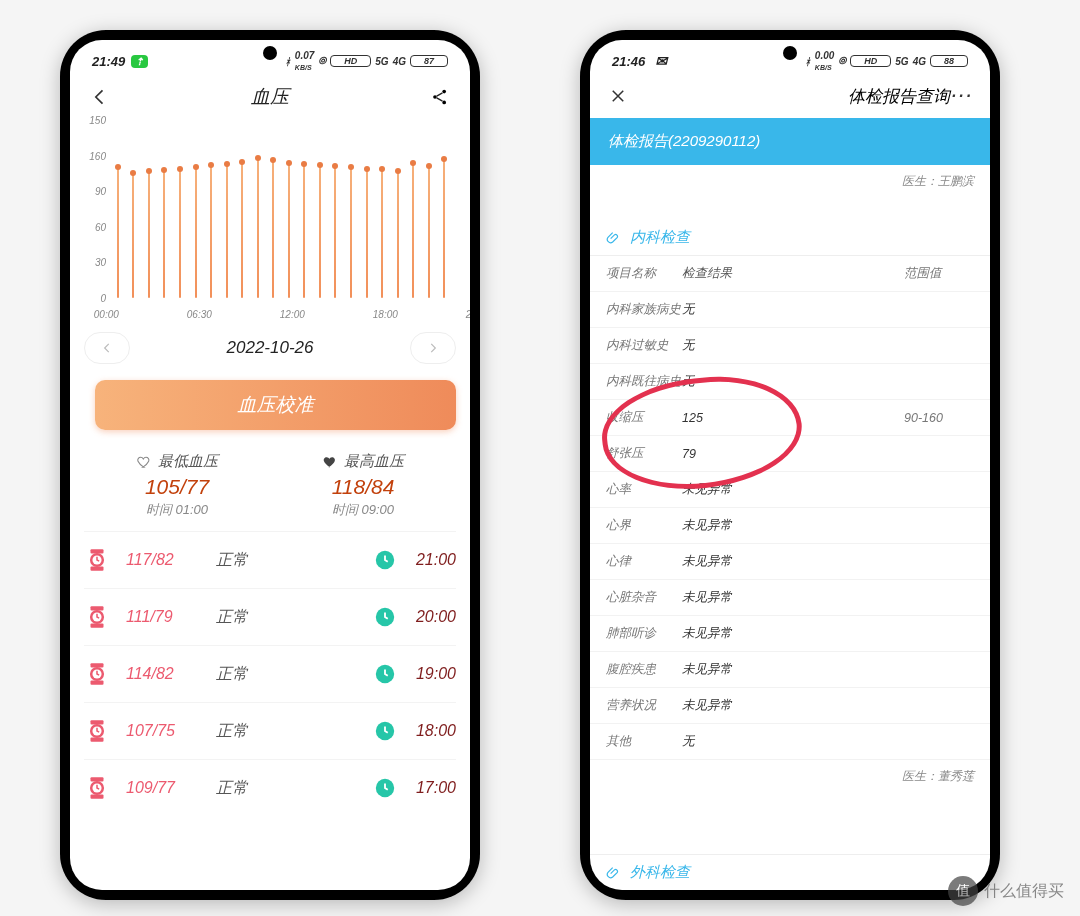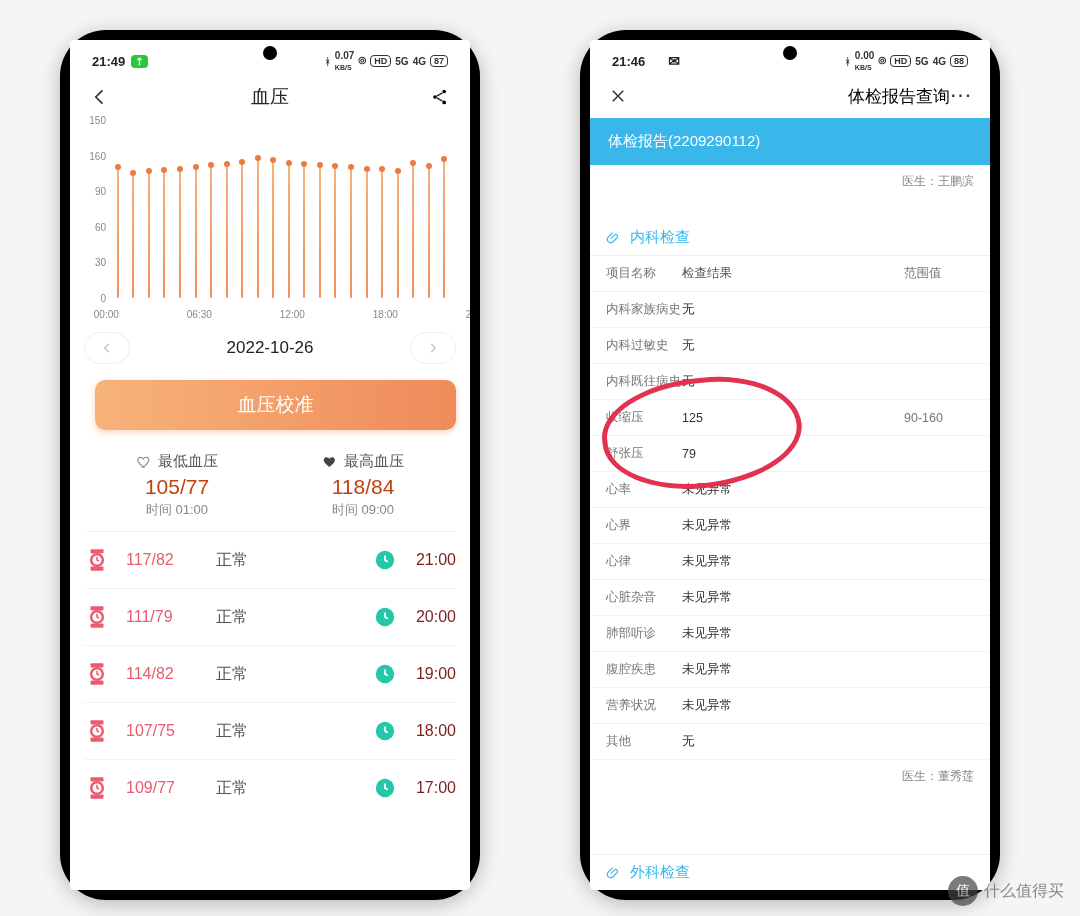--- a/index.html
+++ b/index.html
@@ -23,41 +23,42 @@
     border-radius: 46px;
     padding: 10px;
     box-sizing: border-box;
     position: relative;
     box-shadow: 0 4px 20px rgba(0,0,0,.25);
   }
   .phone .screen {
     background: #fff;
     width: 100%;
     height: 100%;
-    border-radius: 4px;
+    border-radius: 32px;
     overflow: hidden;
     position: relative;
     display: flex;
     flex-direction: column;
+    font-style: italic;
   }
   .notch {
     position: absolute;
     top: 0; left: 50%; transform: translateX(-50%);
     width: 14px; height: 14px; background:#000; border-radius:50%;
     margin-top: 6px;
   }
   .statusbar {
     height: 34px;
     display:flex; align-items:center; justify-content:space-between;
     padding: 4px 22px 0 22px;
     font-size: 13px; font-weight:600; color:#222;
   }
   .statusbar .right { display:flex; gap:4px; align-items:center; font-size:10px; color:#333;}
   .status-pill { background:#28c840; color:#fff; padding:1px 4px; border-radius:4px; font-size:10px;}
-  .status-badge { border:1px solid #333; border-radius:4px; padding:0 3px; font-size:9px;}
+  .status-badge { border:1px solid #333; border-radius:4px; padding:0 13px; font-size:9px;}
   .navbar {
     display:flex; align-items:center; justify-content:space-between;
     padding: 6px 18px 10px 18px;
     font-size:20px; color:#222;
   }
   .navbar .title { flex:1; text-align:center; font-size:19px; font-weight:500;}
   .icon-btn { width:24px; height:24px; display:flex;align-items:center;justify-content:center; color:#333;}
   svg { display:block; }
 
   
@@ -386,21 +387,21 @@
           </div>
         </div>
     </div>
   </div>
 
   <div class="phone">
     <div class="screen" style="display:flex;flex-direction:column;">
       <div class="notch"></div>
 
       <div class="statusbar">
-        <div style="display:flex;gap:23px;align-items:center;">
+        <div style="display:flex;gap:10px;align-items:center;">
           <span>21:46</span>
           <span style="font-size:14px;">✉</span>
         </div>
         <div class="right">
           <span>ᚼ</span>
           <span><span>0.00</span><br><span style="font-size:7px;">KB/S</span></span>
           <span>⦾</span>
           <span class="status-badge">HD</span>
           <span>5G</span>
           <span>4G</span>

